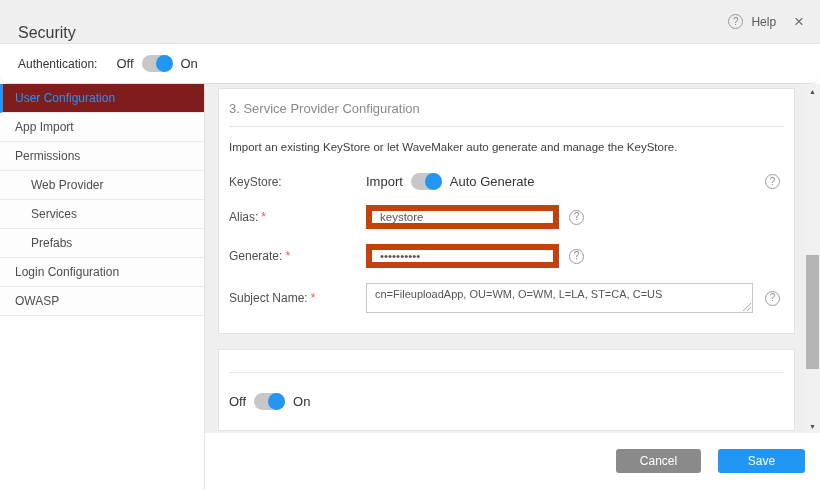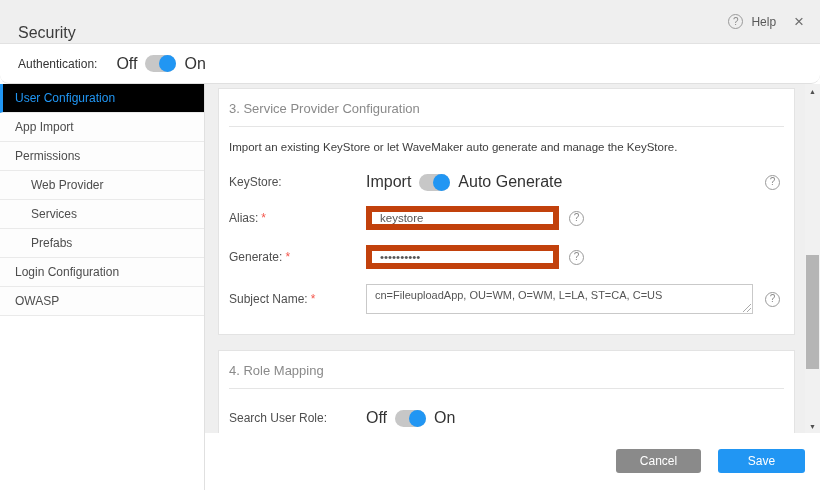--- a/index.html
+++ b/index.html
@@ -23,41 +23,41 @@
   }
   .help-label { font-size:12px; color:#595959; }
   .close-x { font-size:17px; color:#6e6e6e; margin-left:10px; cursor:pointer; line-height:1; }
   
   .auth-row {
     height:40px; background:#fff; border-bottom:1px solid #e0e0e0;
     display:flex; align-items:center; padding-left:18px;border-radius:9px;
   }
   .auth-row .lbl { font-size:12px; color:#333; }
   .auth-row .off { margin-left:19px; }
-  .tgl-lbl { font-size:16px; color:#333; }
+  .tgl-lbl { font-size:13px; color:#333; }
   .toggle {
     position:relative; width:31px; height:17px; border-radius:9px;
     background:#c7c7c7; display:inline-block; margin:0 8px; cursor:pointer; flex:0 0 auto;
   }
   .toggle .knob {
     position:absolute; top:0; width:17px; height:17px; border-radius:50%;
     background:#2196f3;
   }
   .toggle.on .knob { right:0; }
   
   .body { display:flex; height:406px; }
   .sidebar { width:205px; background:#fff; border-right:1px solid #e0e0e0; }
   .side-item {
     height:29px; display:flex; align-items:center; padding-left:15px;
     font-size:12px; color:#4d4d4d; border-bottom:1px solid #eaeaea; cursor:pointer;
     background:#fdfdfd;
   }
   .side-item.sub { padding-left:31px; }
   .side-item.active {
-    color:#2196f3; border-left:3px solid #2196f3; padding-left:12px; background:#000000;
+    color:#2196f3; border-left:3px solid #2196f3; padding-left:12px; background:#7f1d1d;
   }
   .main { flex:1; display:flex; flex-direction:column; background:#efefef; position:relative; }
   .content { height:349px; overflow:hidden; position:relative; padding:4px 8px 0 13px; }
   
   .panel {
     width:577px; background:#fff; border:1px solid #e3e3e3;
     padding:12px 10px 20px 10px;
   }
   .panel + .panel { margin-top:15px; }
   .panel-title { font-size:13px; color:#8a8a8a; font-weight:normal; }
@@ -193,24 +193,22 @@
             <span class="flabel"><span>Subject Name:</span><span class="req">*</span></span>
             <span class="ta-wrap">
               <textarea class="txt-area" style="">cn=FileuploadApp, OU=WM, O=WM, L=LA, ST=CA, C=US</textarea>
               <span class="grip"></span>
             </span>
             <span class="qmark help-right">?</span>
           </div>
         </section>
 
         <section class="panel">
-          <h3 class="panel-title">4. Role Mapping</h3>
           <hr>
           <div class="frow first">
-            <span class="flabel">Search User Role:</span>
             <span class="tglgrp">
               <span class="tgl-lbl">Off</span>
               <span class="toggle on">
                   <span class="knob"></span>
                 </span>
               <span class="tgl-lbl">On</span>
             </span>
           </div>
         </section>
 

